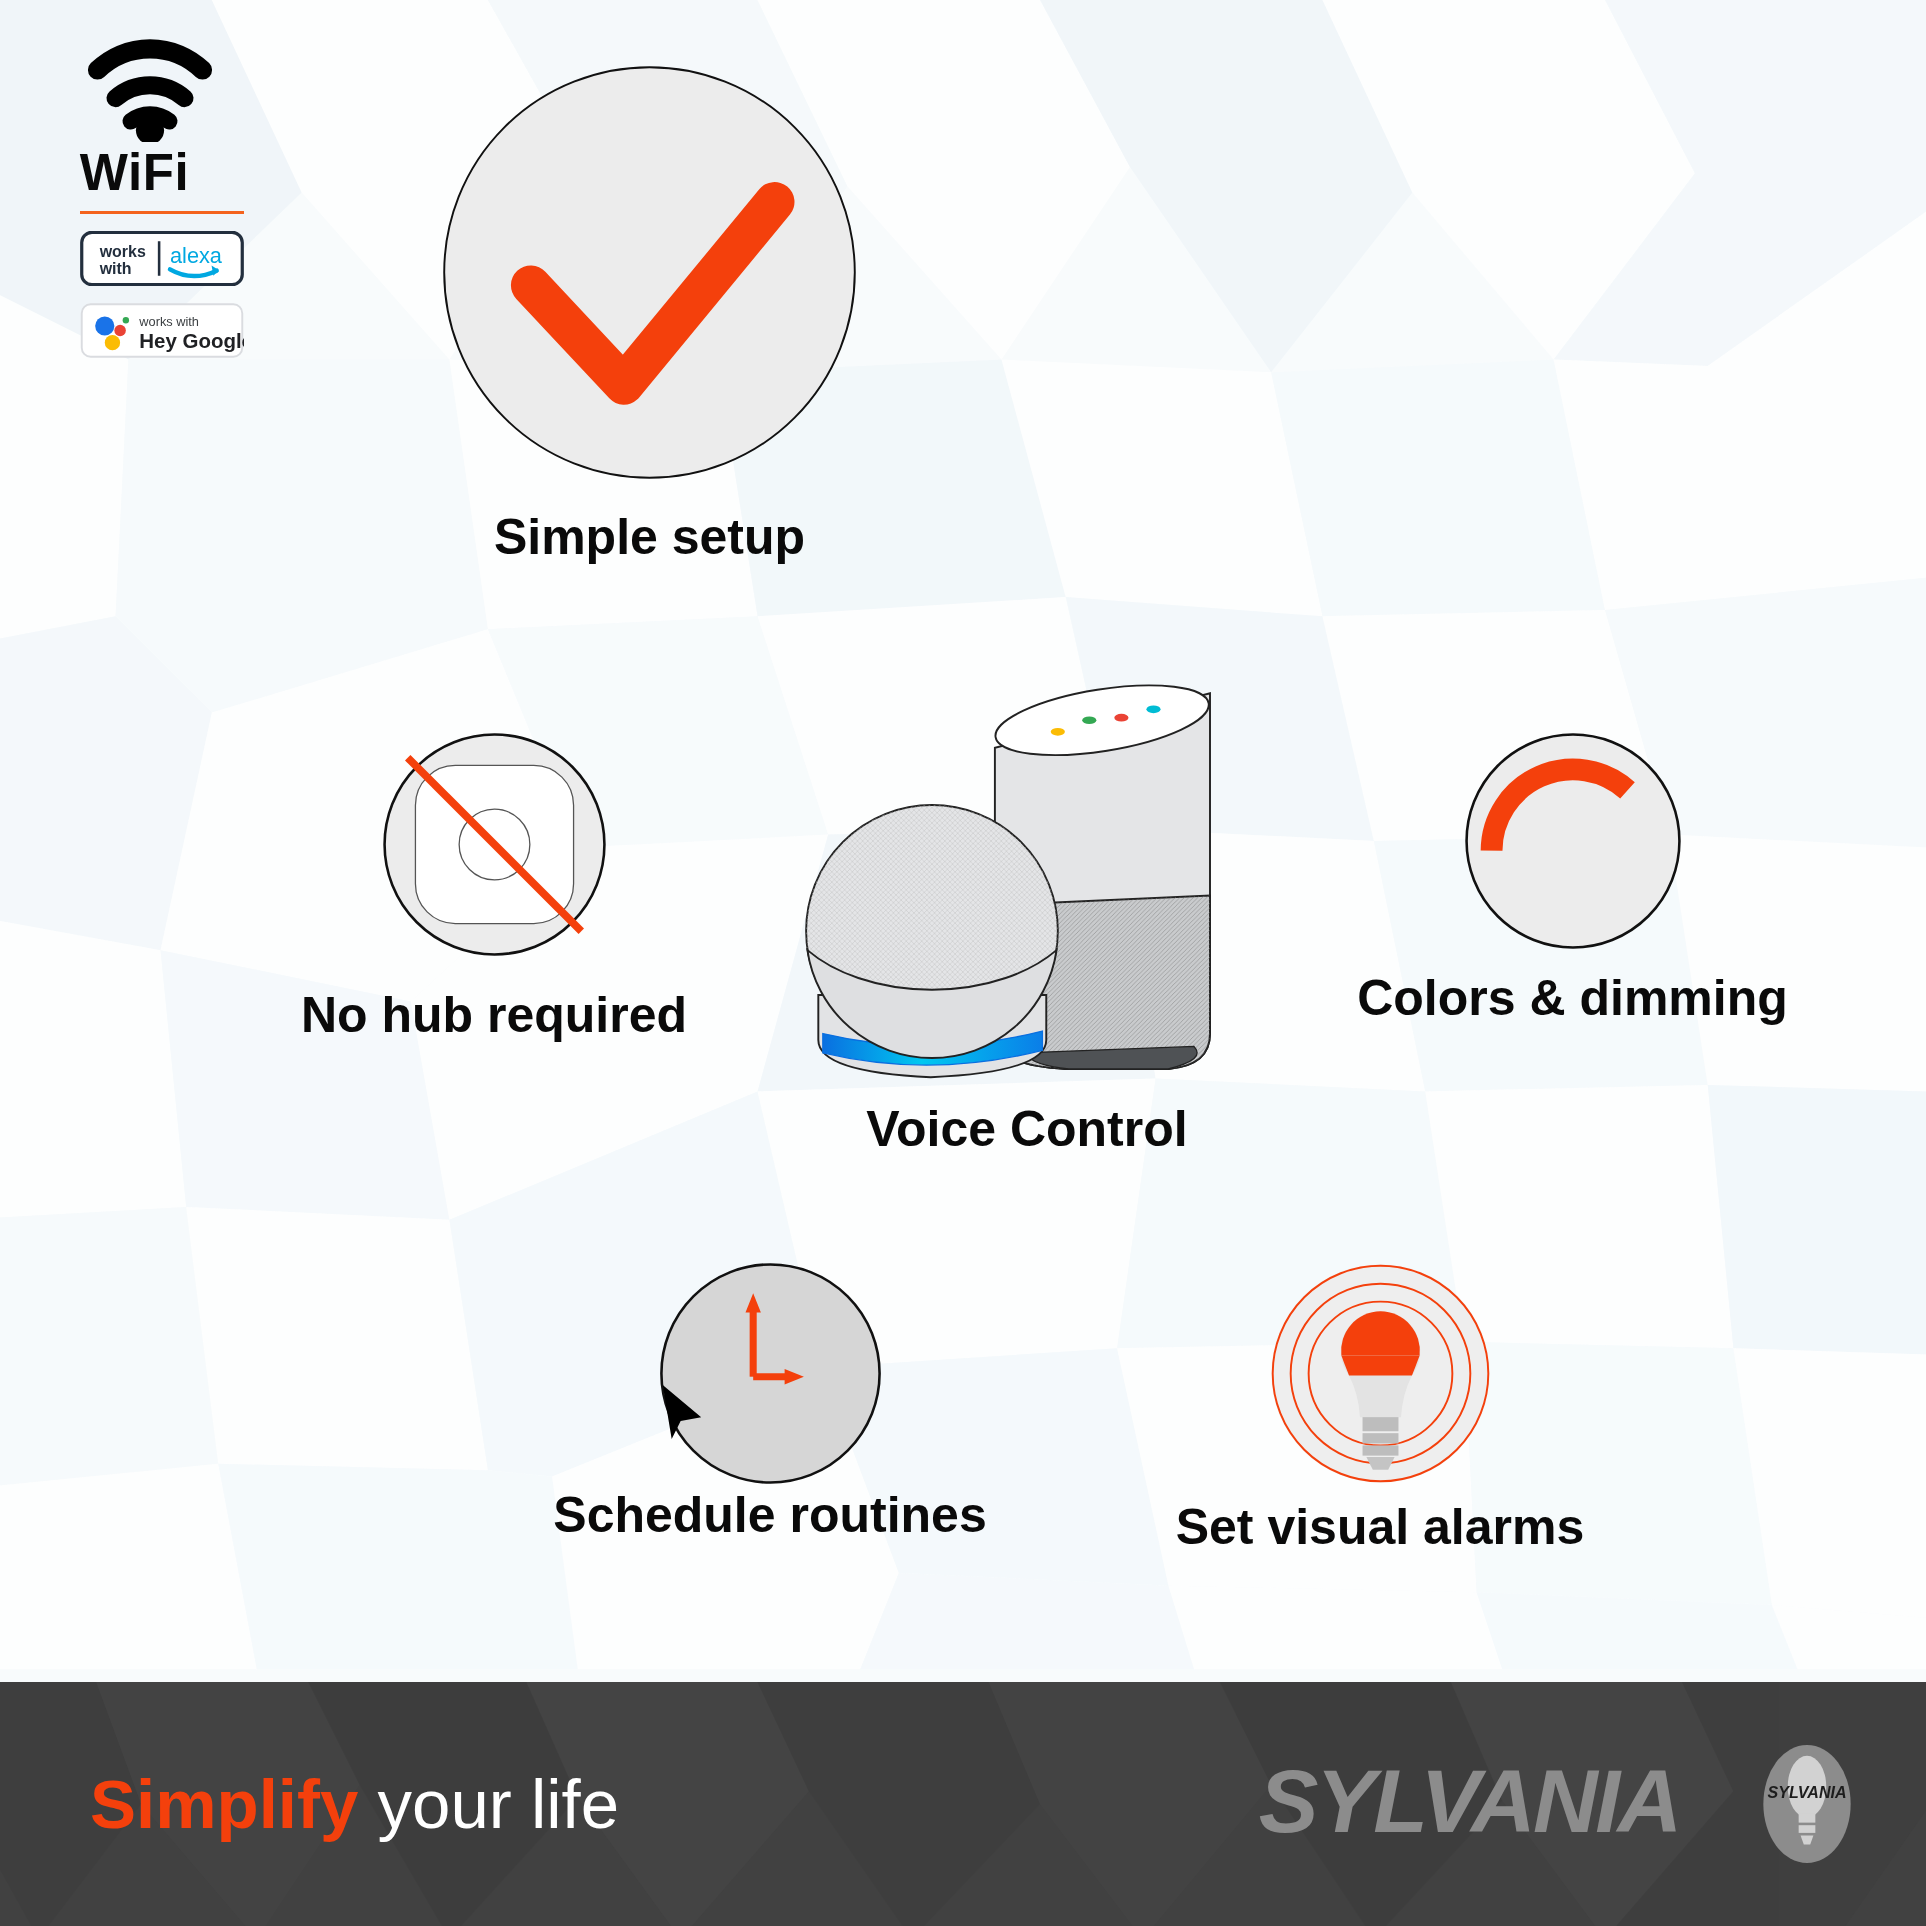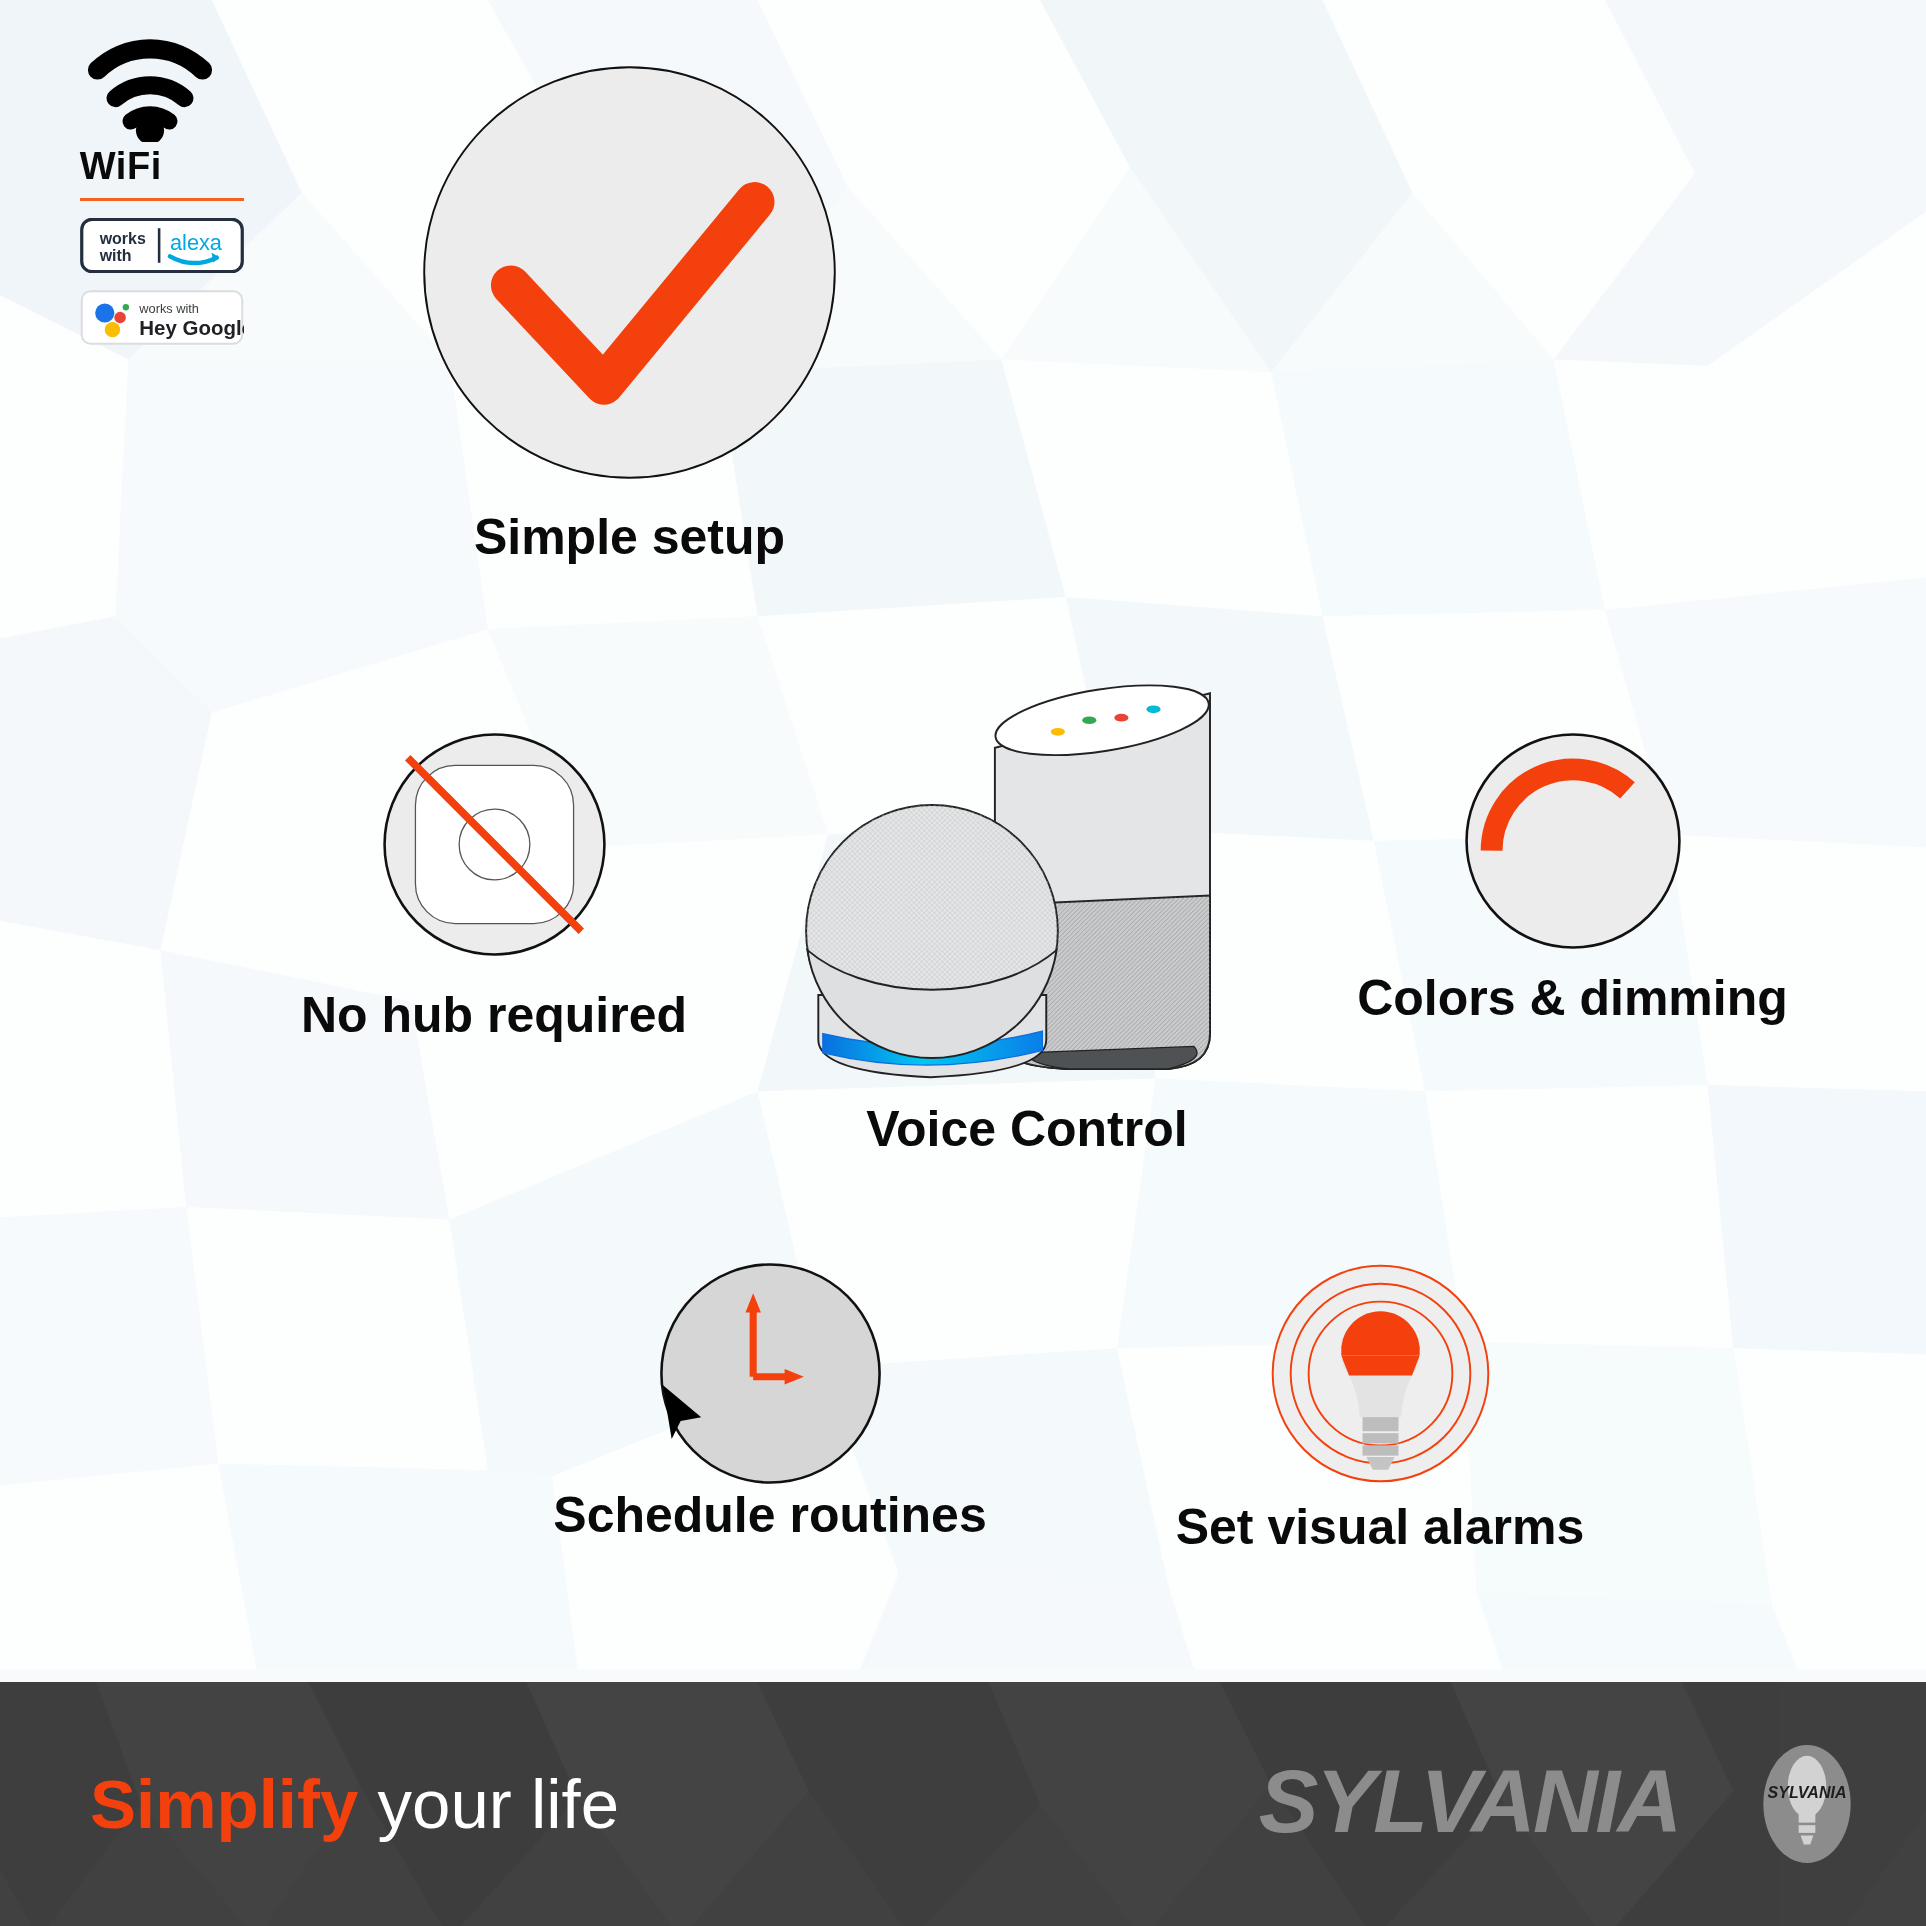--- a/index.html
+++ b/index.html
@@ -14,38 +14,38 @@
   
   #bg-pattern { position:absolute; inset:0; width:1926px; height:1926px; z-index:0; }
 
   
   #stage { position:absolute; inset:0; z-index:2; }
 
   
   #wifi-block { position:absolute; left:72px; top:39px; width:186px; }
   #wifi-icon { display:block; margin-left:14px; }
   #wifi-label {
-    font-size:38px; font-weight:bold; color:#0a0a0a;
+    font-size:51px; font-weight:bold; color:#0a0a0a;
     letter-spacing:0.6px; margin-top:5.1px; margin-left:7.7px; line-height:1;
   }
   #wifi-divider { height:3.2px; background:#f4631e; width:164px; margin:13px 0 0 7.7px; }
 
   .badge { margin-left:7.7px; display:block; }
   #alexa-badge { margin-top:16.7px; }
   #google-badge { margin-top:16.7px; }
 
   
   .feature { position:absolute; text-align:center; }
   .feature .cap {
     font-size:50px; font-weight:bold; color:#0a0a0a;
     line-height:1.05; white-space:nowrap;
   }
   .icon-wrap { display:flex; justify-content:center; align-items:center; }
 
-  #f-simple        { left:360px;  top:64px;  width:539px; }
+  #f-simple        { left:380px;  top:64px;  width:539px; }
   #f-vacation      { left:1014px; top:71px;  width:835px; }
   #f-nohub         { left:218px;  top:732px; width:552px; }
   #f-voice         { left:719px; top:674px; width:616px; }
   #f-colors        { left:1303px; top:732px; width:539px; }
   #f-schedule      { left:449px;  top:1258px; width:642px; }
   #f-alarms        { left:1059px; top:1258px; width:642px; }
 
   #f-simple .cap   { margin-top:29.5px; }
   #f-vacation .cap { margin-top:33px; }
   #f-nohub .cap    { margin-top:32px; }

